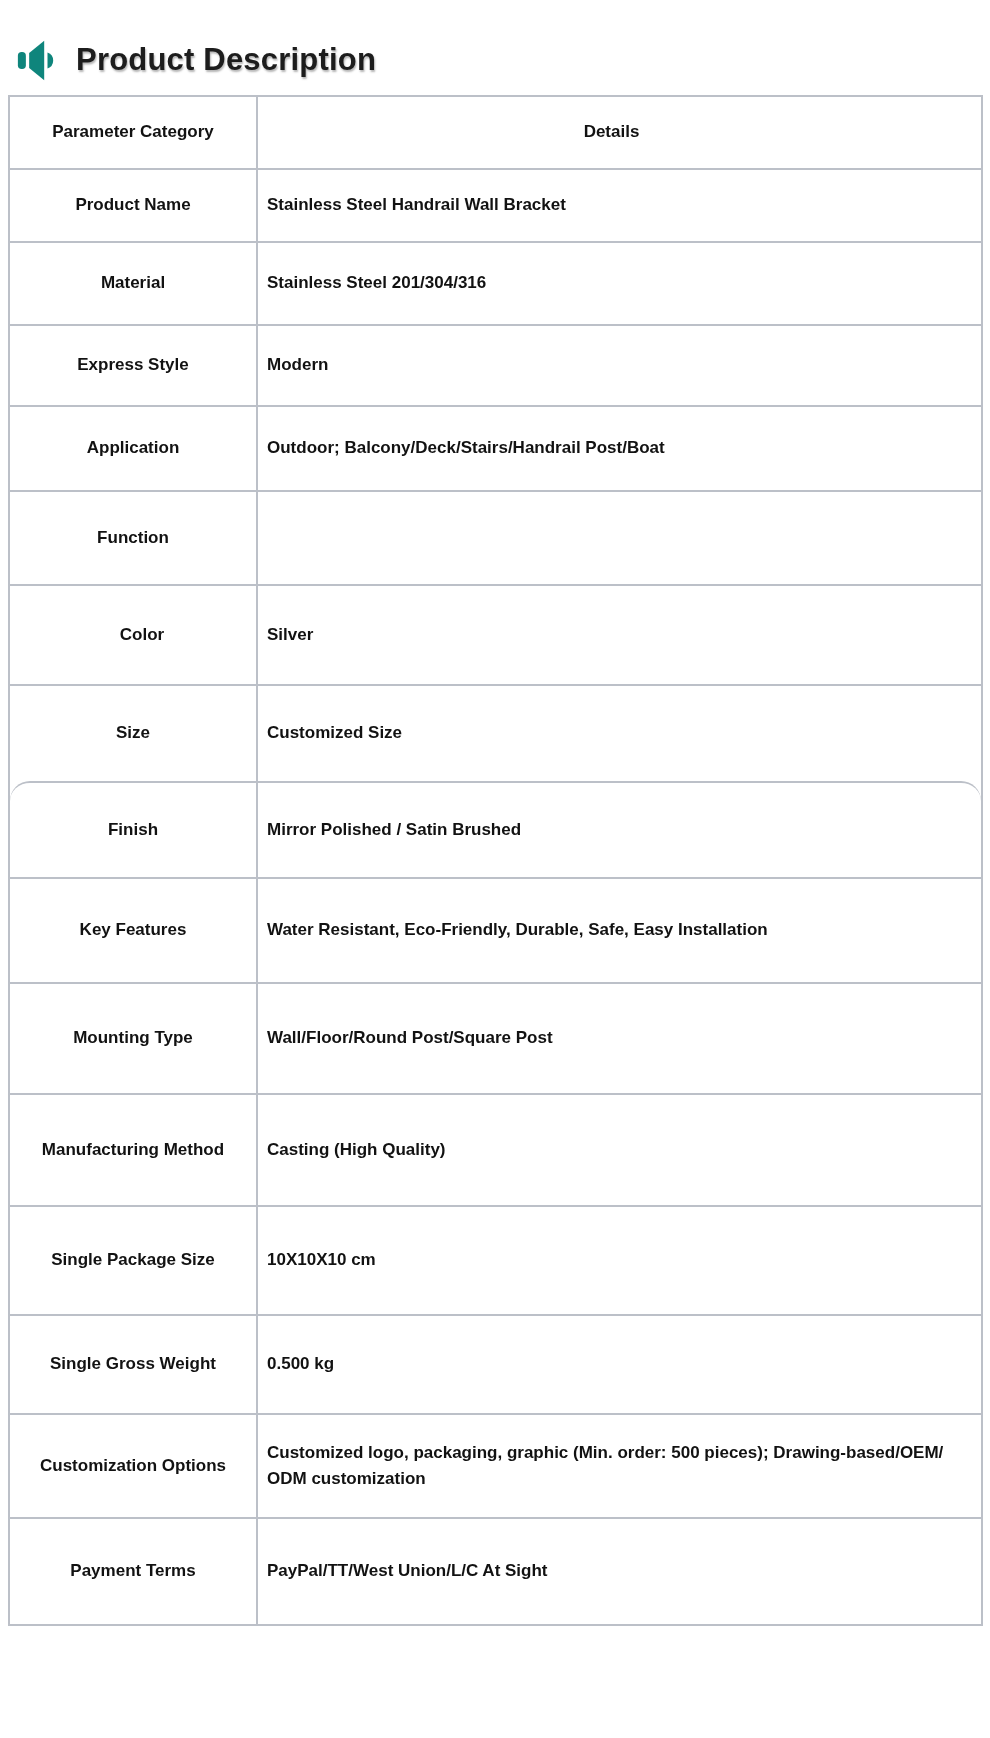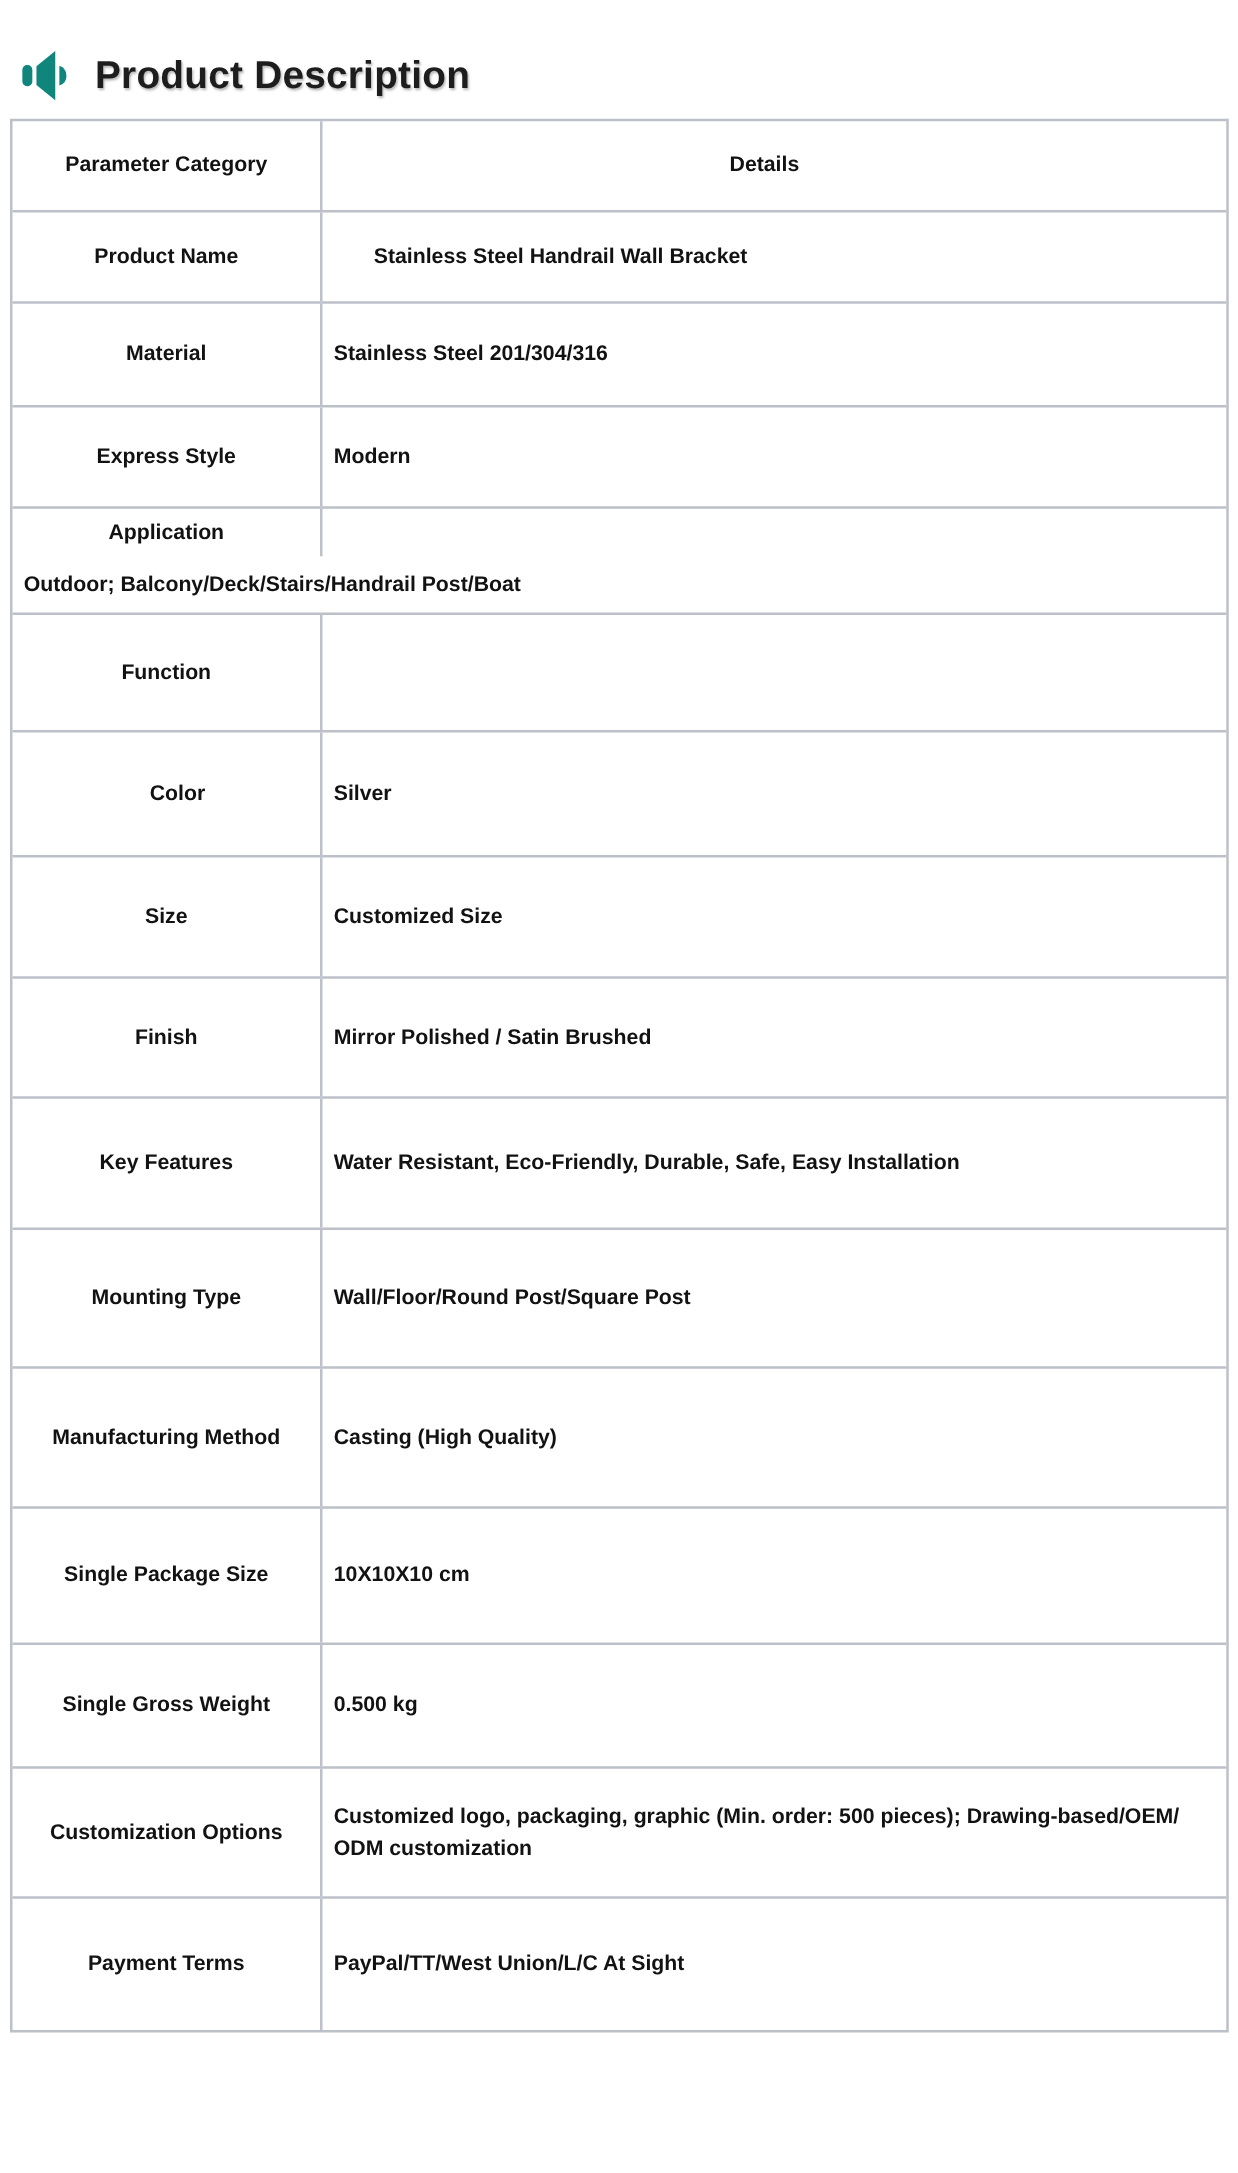--- a/index.html
+++ b/index.html
@@ -79,48 +79,48 @@
   </span>
   <h1 class="page-title">Product Description</h1>
 </div>
 
 <div class="param-table" style="border-color: rgb(188, 192, 200);">
   <div class="tr head" style="min-height: 71px; border-color: rgb(188, 192, 200);">
     <div class="td cat" style="border-color: rgb(188, 192, 200);">Parameter Category</div>
     <div class="td val">Details</div>
   </div>
 
-<div class="tr" style="min-height: 73px; border-color: rgb(188, 192, 200); gap: 32px;">
+<div class="tr" style="min-height: 73px; border-color: rgb(188, 192, 200);">
       <div class="td cat" style="border-color: rgb(188, 192, 200);">Product Name</div>
       <div class="td val">Stainless Steel Handrail Wall Bracket</div>
     </div>
     <div class="tr" style="min-height: 83px; border-color: rgb(188, 192, 200);">
       <div class="td cat" style="border-color: rgb(188, 192, 200);">Material</div>
       <div class="td val">Stainless Steel 201/304/316</div>
     </div>
     <div class="tr" style="min-height: 81px; border-color: rgb(188, 192, 200);">
       <div class="td cat" style="border-color: rgb(188, 192, 200);">Express Style</div>
       <div class="td val">Modern</div>
     </div>
-    <div class="tr" style="min-height: 85px; border-color: rgb(188, 192, 200); flex-direction: column;">
+    <div class="tr" style="min-height: 85px; border-color: rgb(188, 192, 200);">
       <div class="td cat" style="border-color: rgb(188, 192, 200);">Application</div>
       <div class="td val">Outdoor; Balcony/Deck/Stairs/Handrail Post/Boat</div>
     </div>
     <div class="tr" style="min-height: 94px; border-color: rgb(188, 192, 200);">
       <div class="td cat" style="border-color: rgb(188, 192, 200);">Function</div>
     </div>
     <div class="tr" style="min-height: 100px; border-color: rgb(188, 192, 200);">
       <div class="td cat" style="border-color: rgb(188, 192, 200); padding-left: 28px;">Color</div>
       <div class="td val">Silver</div>
     </div>
     <div class="tr" style="min-height: 97px; border-color: rgb(188, 192, 200);">
       <div class="td cat" style="border-color: rgb(188, 192, 200);">Size</div>
       <div class="td val">Customized Size</div>
     </div>
-    <div class="tr" style="min-height: 96px; border-color: rgb(188, 192, 200);">
+    <div class="tr" style="min-height: 96px; border-color: rgb(188, 192, 200); border-radius: 20px;">
       <div class="td cat" style="border-color: rgb(188, 192, 200);">Finish</div>
       <div class="td val">Mirror Polished / Satin Brushed</div>
     </div>
     <div class="tr" style="min-height: 105px; border-color: rgb(188, 192, 200);">
       <div class="td cat" style="border-color: rgb(188, 192, 200);">Key Features</div>
       <div class="td val">Water Resistant, Eco-Friendly, Durable, Safe, Easy Installation</div>
     </div>
     <div class="tr" style="min-height: 111px; border-color: rgb(188, 192, 200);">
       <div class="td cat" style="border-color: rgb(188, 192, 200);">Mounting Type</div>
       <div class="td val">Wall/Floor/Round Post/Square Post</div>

